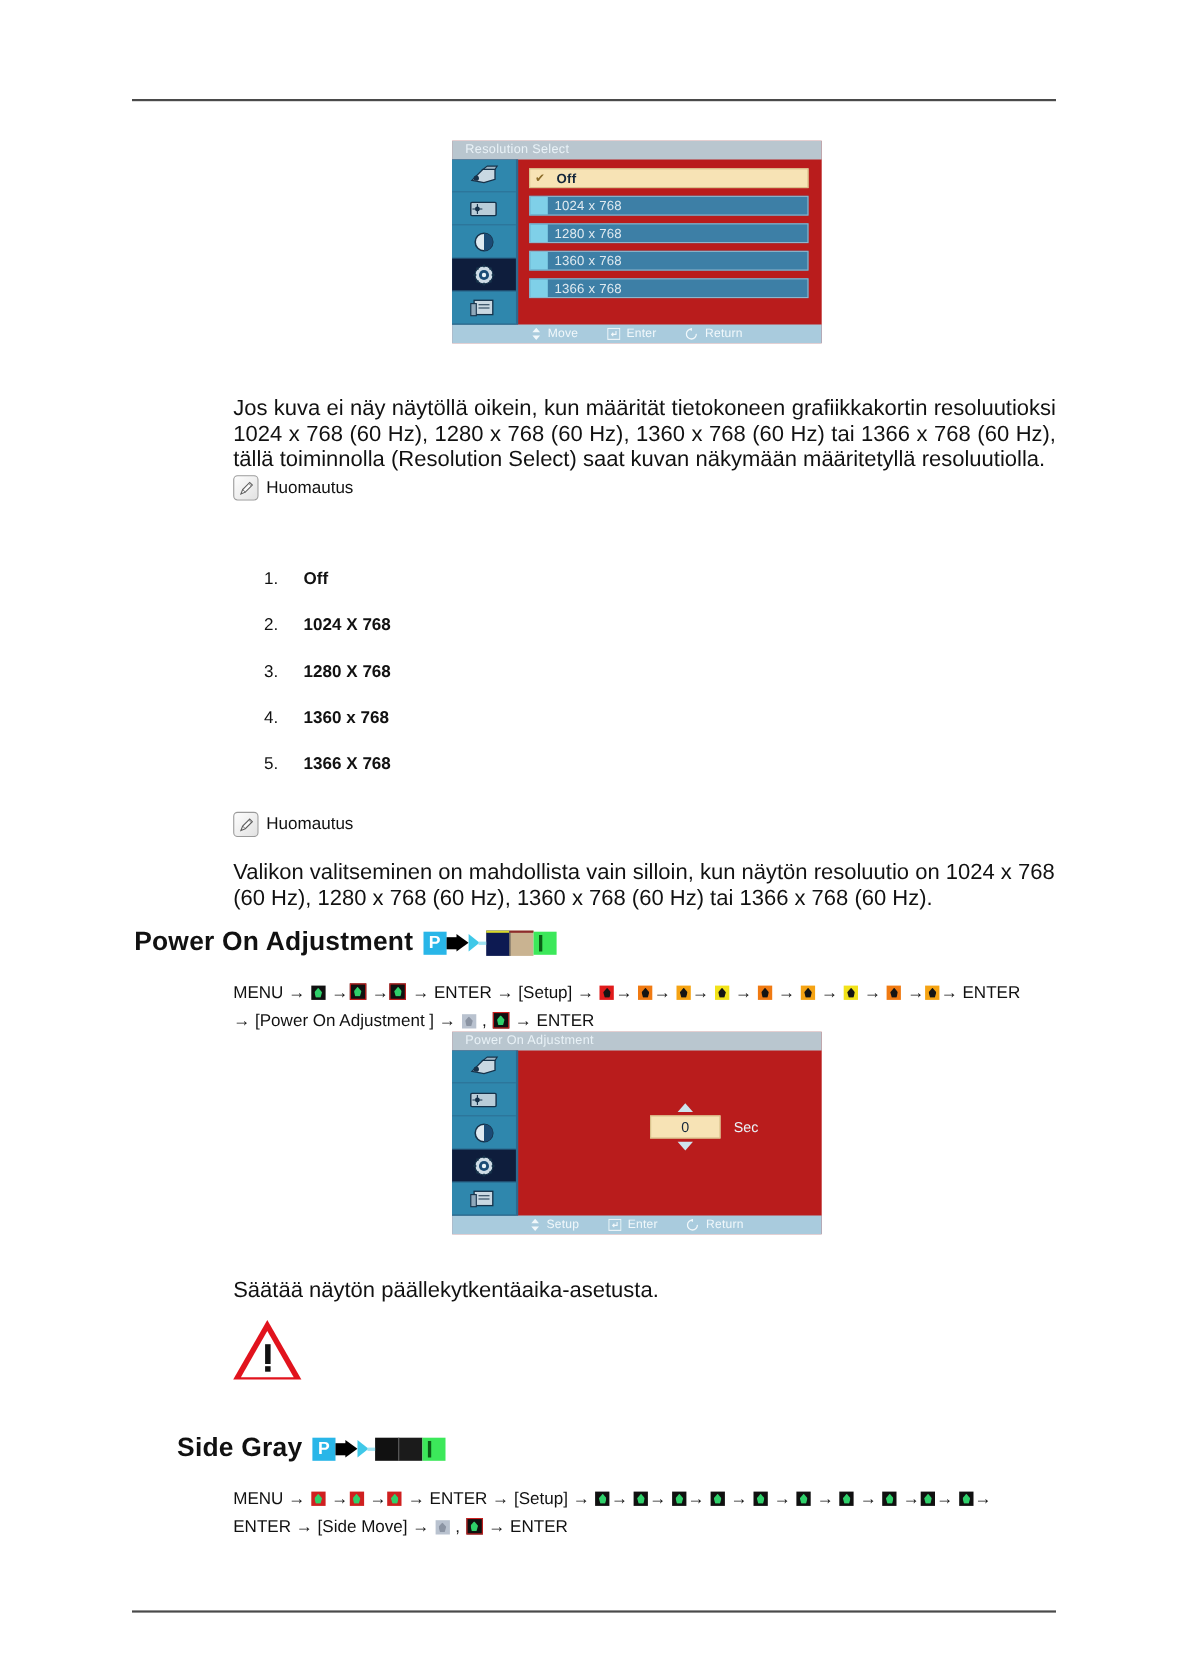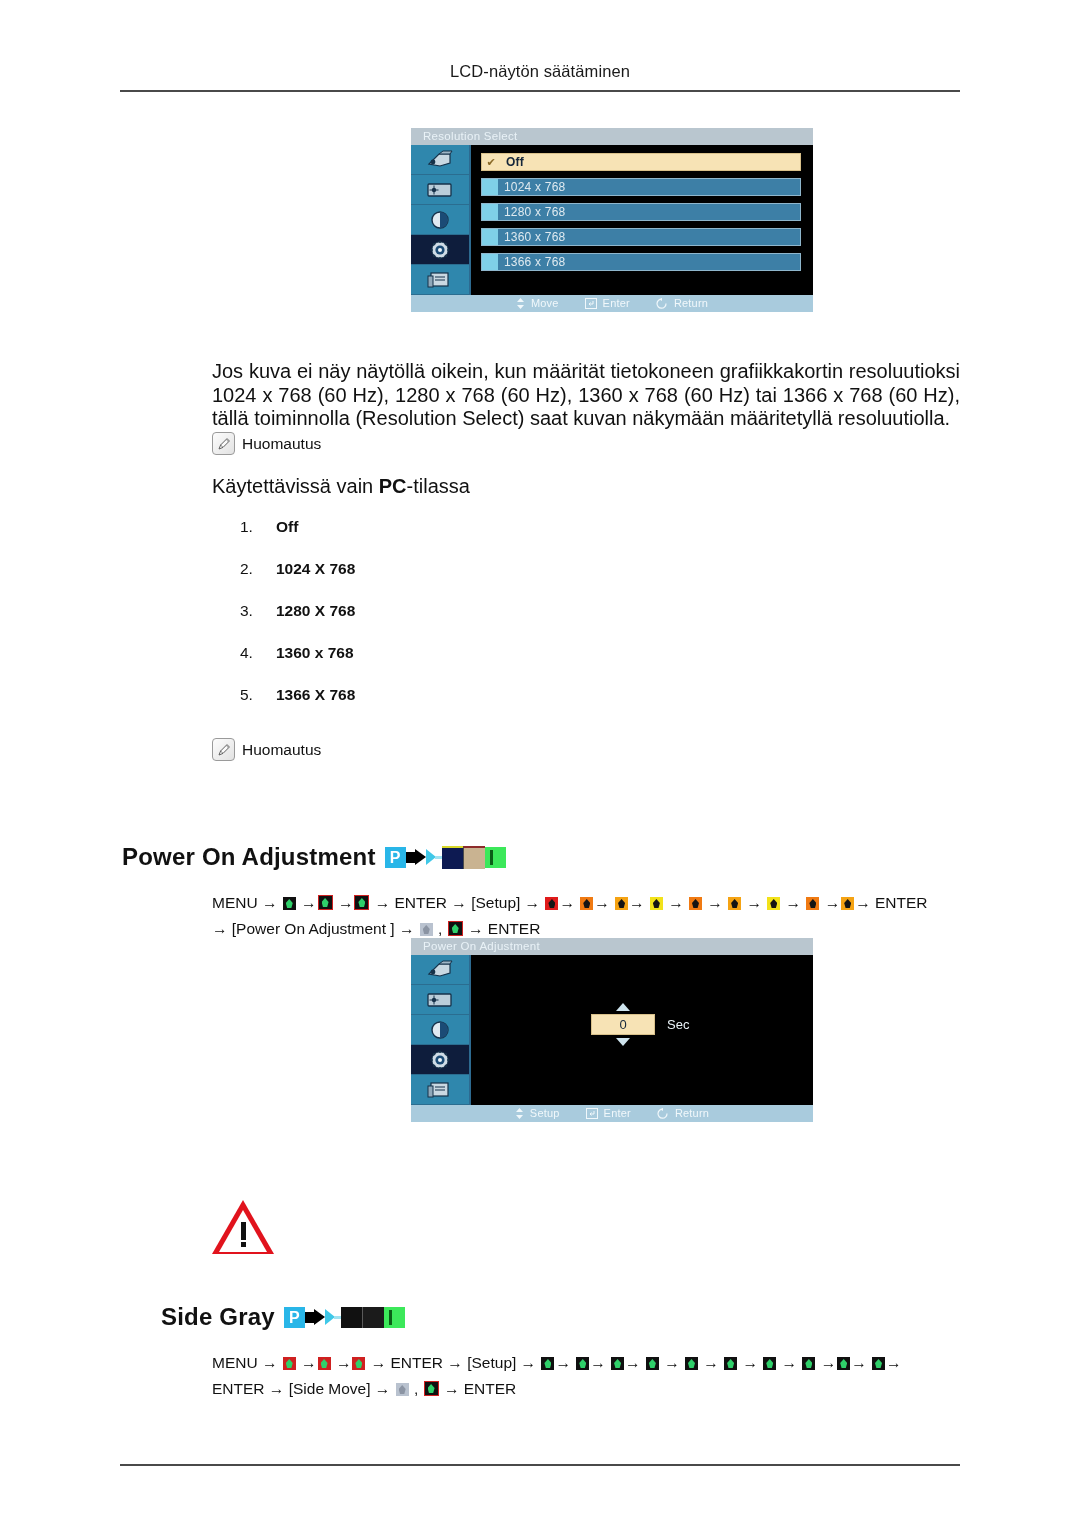--- a/index.html
+++ b/index.html
@@ -15,21 +15,21 @@
   .page { position:relative; width:1080px; height:1527px; }
 
   
   .doc-header { position:absolute; left:0; top:62px; width:1080px; text-align:center; }
   .doc-header .hdr-text { font-size:16.5px; letter-spacing:.1px; color:#1a1a1a; }
   .rule { position:absolute; left:120px; width:840px; height:0; border-top:2px solid #4a4a4a; }
   .rule-top { top:90px; }
   .rule-bottom { top:1464px; }
 
   
-  .osd { position:absolute; width:402px; background:#000000; box-shadow:0 0 0 0 transparent; }
+  .osd { position:absolute; width:336px; background:#b91c1c; box-shadow:0 0 0 0 transparent; }
   .osd-title { height:17px; background:#b9c6cf; color:#e9f2f7;
                font-size:11.5px; line-height:17px; padding-left:12px; letter-spacing:.3px; }
   .osd-body { display:flex; height:150px; }
   .osd-rail { width:58px; background:#3d7fa6; display:flex; flex-direction:column;
               border-right:2px solid #2d6a90; }
   .rail-item { flex:1; display:flex; align-items:center; justify-content:center;
                background:#2f87ad; border-bottom:1px solid #2b6d90; }
   .rail-item.selected { background:#0e1d3c; }
   .osd-main { flex:1; padding:8px 12px 0 10px; position:relative; }
   .osd-footer { height:17px; background:#a9cbdd; color:#f1f8fb; font-size:11px;
@@ -126,23 +126,20 @@
   .bang { position:absolute; left:-3px; top:22px; width:6px; z-index:3;
           font-size:0; }
   .bang .stem { width:5px; height:18px; background:#111; margin:0 auto; }
   .bang .dot  { width:5px; height:5px; background:#111; margin:2px auto 0; }
 </style>
 </head>
 <body>
 
 <div class="page">
 
-  <div class="doc-header">
-    <span class="hdr-text">LCD-näytön säätäminen</span>
-  </div>
   <div class="rule rule-top"></div>
 
   <div class="osd" style="left:411px; top:128px;">
     <div class="osd-title">Resolution Select</div>
     <div class="osd-body">
       <div class="osd-rail">
         <div class="rail-item">
           <svg width="28" height="20" viewBox="0 0 28 20">
             <path d="M3 14 L13 4 L24 4 L24 13 L14 16 Z" fill="#c9d8e2" stroke="#16324a" stroke-width="1.2"></path>
             <path d="M13 4 L17 1 L26 1 L24 4 Z" fill="#9fb6c6" stroke="#16324a" stroke-width="1"></path>
@@ -239,23 +236,20 @@
   <div class="note-head" style="left:212px; top:432px;">
     <span class="note-icon">
       <svg width="14" height="14" viewBox="0 0 14 14">
         <path d="M2 12 L3.6 8 L10 1.6 L12.4 4 L6 10.4 Z" fill="#fbfbfb" stroke="#5e5e5e" stroke-width="1"></path>
         <path d="M3.6 8 L6 10.4" stroke="#5e5e5e" stroke-width=".8"></path>
         <path d="M9.6 3 L11 4.4" stroke="#5e5e5e" stroke-width=".8"></path>
       </svg>
     </span>
     <span class="lbl">Huomautus</span>
   </div>
-  <div class="p" style="left:212px; top:475px; width:700px;">
-    <span>Käytettävissä vain </span><b>PC</b><span>-tilassa</span>
-  </div>
 
   <div class="olist" style="left:240px; top:518px;">
     <div class="oli">
       <span class="num">1.</span>
       <span class="txt">Off</span>
     </div>
     <div class="oli">
       <span class="num">2.</span>
       <span class="txt">1024 X 768</span>
     </div>
@@ -276,20 +270,21 @@
   <div class="note-head" style="left:212px; top:738px;">
     <span class="note-icon">
       <svg width="14" height="14" viewBox="0 0 14 14">
         <path d="M2 12 L3.6 8 L10 1.6 L12.4 4 L6 10.4 Z" fill="#fbfbfb" stroke="#5e5e5e" stroke-width="1"></path>
         <path d="M3.6 8 L6 10.4" stroke="#5e5e5e" stroke-width=".8"></path>
         <path d="M9.6 3 L11 4.4" stroke="#5e5e5e" stroke-width=".8"></path>
       </svg>
     </span>
     <span class="lbl">Huomautus</span>
   </div>
+  <div class="p" style="left:212px; top:782px; width:748px;">Valikon valitseminen on mahdollista vain silloin, kun näytön resoluutio on 1024 x 768 (60 Hz), 1280 x 768 (60 Hz), 1360 x 768 (60 Hz) tai 1366 x 768 (60 Hz).</div>
 
   <div class="sec-h" style="left:122px; top:843px;">
     <span class="h-text">Power On Adjustment</span>
     <span class="ico-strip">
       <span class="pbadge">P</span>
       <span class="plug"></span>
       <span class="conn"></span>
       <span class="sq sq-navy"></span>
       <span class="sq sq-tan"></span>
       <span class="sq sq-green"></span>
@@ -388,20 +383,21 @@
       <span class="fitem">
         <svg width="12" height="11" viewBox="0 0 12 11">
           <path d="M10 5.5 A4.5 4.5 0 1 1 6 1.2" fill="none" stroke="#f1f8fb" stroke-width="1.2"></path>
           <path d="M6 0 L6 3 L3.4 1.6 Z" fill="#f1f8fb"></path>
         </svg>
         <span>Return</span>
       </span>
     </div>
   </div>
 
+  <div class="p" style="left:212px; top:1162px; width:748px;">Säätää näytön päällekytkentäaika-asetusta.</div>
 
   <div class="warn" style="left:212px; top:1200px;">
     <div class="tri">
       <div class="bang">
         <div class="stem"></div>
           <div class="dot"></div>
       </div>
     </div>
   </div>
 

